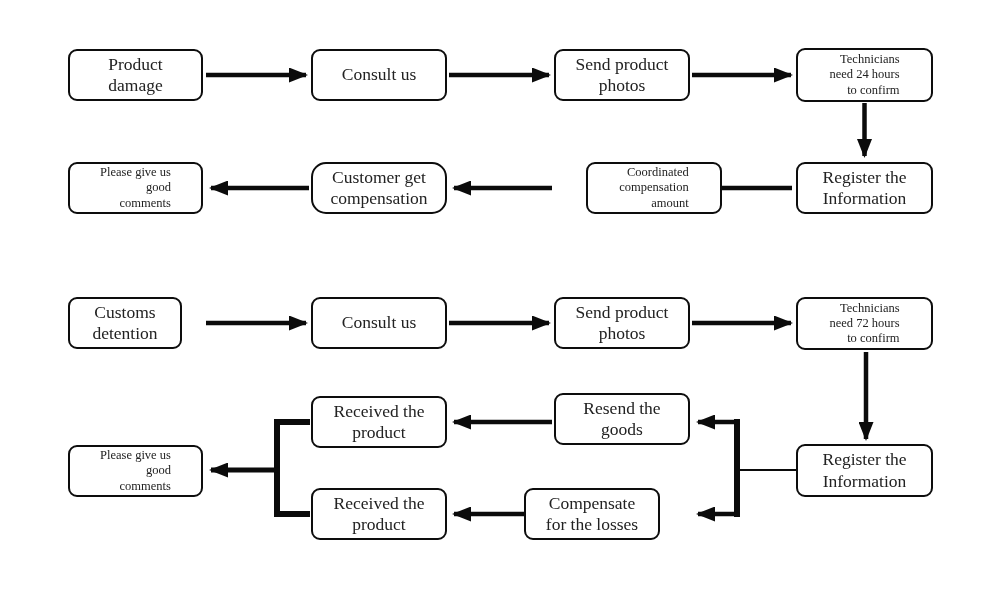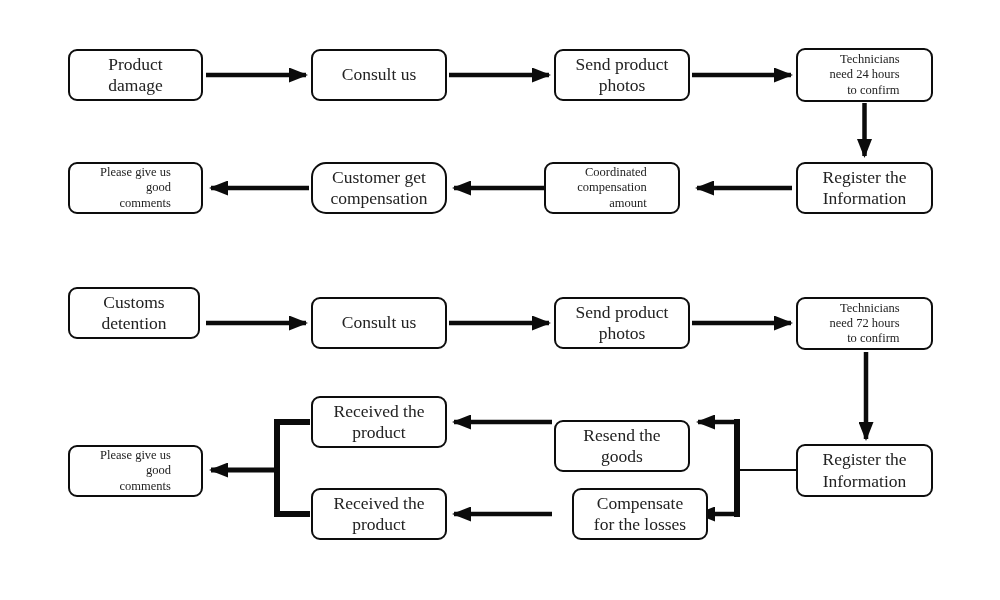--- a/index.html
+++ b/index.html
@@ -92,44 +92,44 @@
   <div class="node lg" style="left:68px;  top:49px;  width:135px; height:52px;">Product
 damage</div>
   <div class="node lg" style="left:311px; top:49px;  width:136px; height:52px;">Consult us</div>
   <div class="node lg" style="left:554px; top:49px;  width:136px; height:52px;">Send product
 photos</div>
   <div class="node sm" style="left:796px; top:48px;  width:137px; height:54px;">Technicians
 need 24 hours
 to confirm</div>
   <div class="node lg" style="left:796px; top:162px; width:137px; height:52px;">Register the
 Information</div>
-  <div class="node sm" style="left:544px; top:162px; width:136px; height:52px;">Coordinated
+  <div class="node sm" style="left:586px; top:162px; width:136px; height:52px;">Coordinated
 compensation
 amount</div>
   <div class="node lg" style="left:311px; top:162px; width:136px; height:52px;border-radius:15px;">Customer get
 compensation</div>
   <div class="node sm" style="left:68px;  top:162px; width:135px; height:52px;">Please give us
 good
 comments</div>
 
-  <div class="node lg" style="left:68px;  top:287px; width:132px; height:52px;">Customs
+  <div class="node lg" style="left:68px;  top:297px; width:114px; height:52px;">Customs
 detention</div>
   <div class="node lg" style="left:311px; top:297px; width:136px; height:52px;">Consult us</div>
   <div class="node lg" style="left:554px; top:297px; width:136px; height:52px;">Send product
 photos</div>
   <div class="node sm" style="left:796px; top:297px; width:137px; height:53px;">Technicians
 need 72 hours
 to confirm</div>
   <div class="node lg" style="left:796px; top:444px; width:137px; height:53px;">Register the
 Information</div>
-  <div class="node lg" style="left:554px; top:420px; width:136px; height:52px;">Resend the
+  <div class="node lg" style="left:554px; top:393px; width:136px; height:52px;">Resend the
 goods</div>
   <div class="node lg" style="left:311px; top:396px; width:136px; height:52px;">Received the
 product</div>
-  <div class="node lg" style="left:572px; top:488px; width:136px; height:52px;">Compensate
+  <div class="node lg" style="left:524px; top:488px; width:136px; height:52px;">Compensate
 for the losses</div>
   <div class="node lg" style="left:311px; top:488px; width:136px; height:52px;">Received the
 product</div>
   <div class="node sm" style="left:68px;  top:445px; width:135px; height:52px;">Please give us
 good
 comments</div>
 
 </div>
 
 </body></html>

